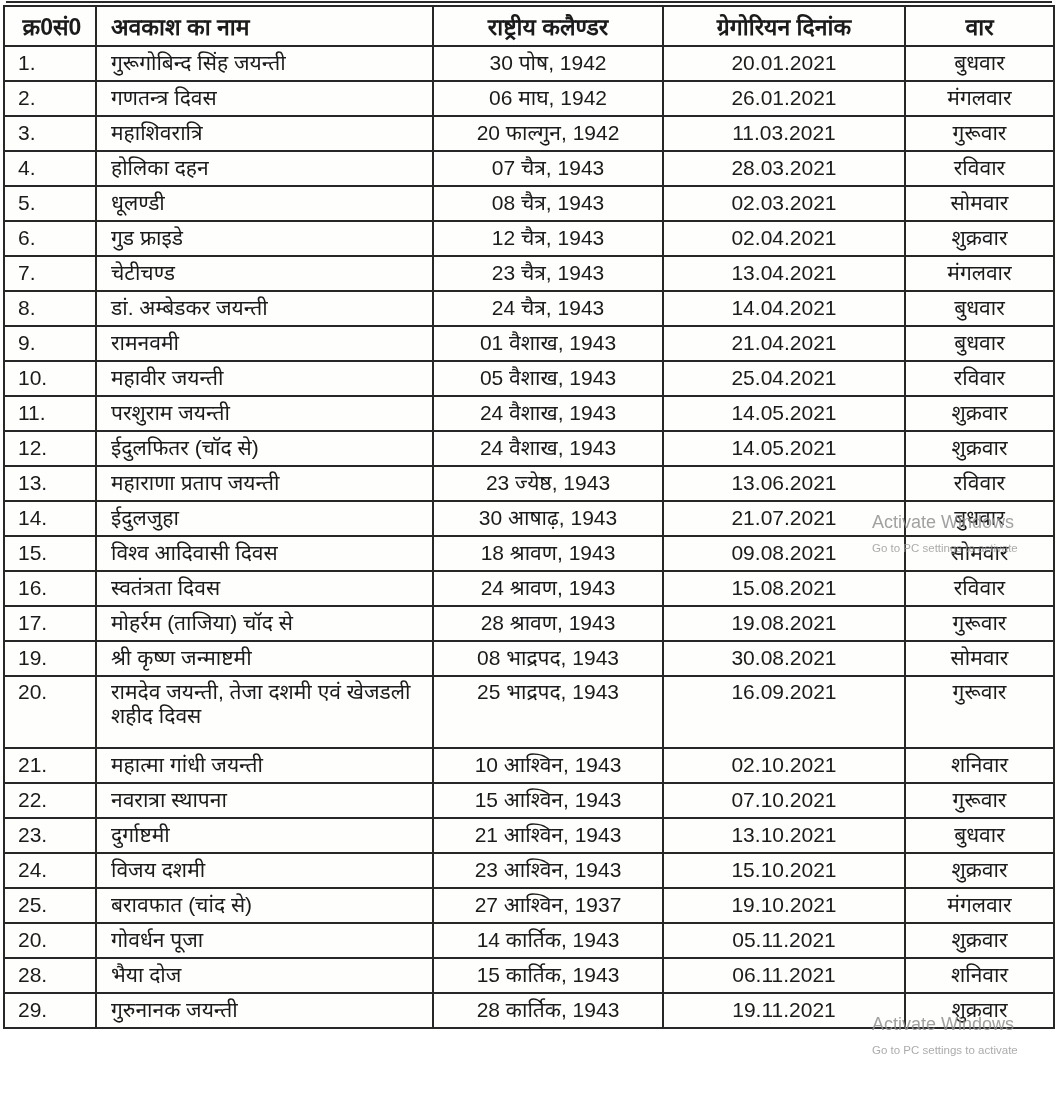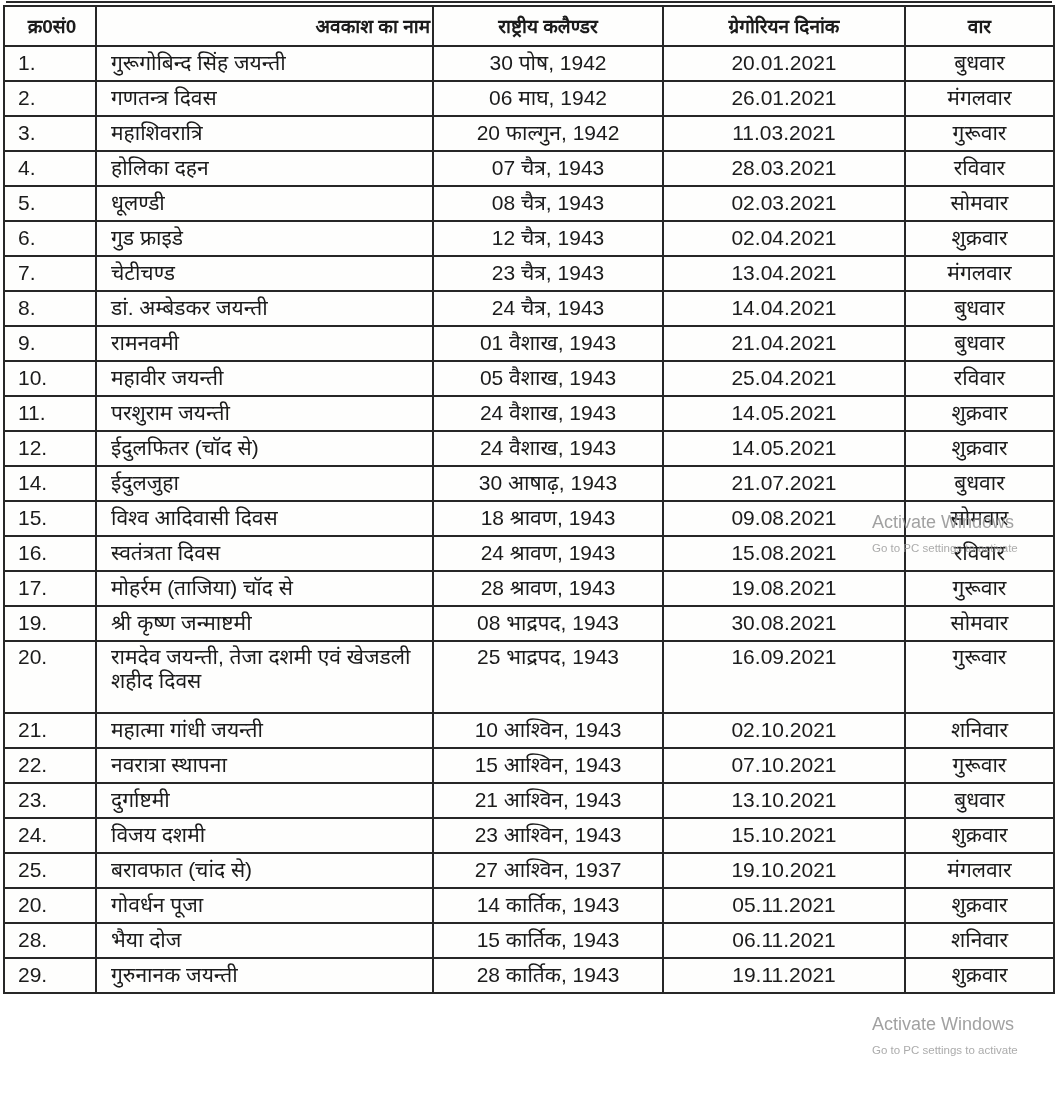--- a/index.html
+++ b/index.html
@@ -34,27 +34,27 @@
     background: #fefefd;
   }
   .holiday-table th,
   .holiday-table td {
     border: 2px solid #272727;
     overflow: hidden;
     white-space: normal;
   }
   .holiday-table th {
     height: 36px;
-    font-size: 19px;
+    font-size: 23px;
     font-weight: bold;
     text-align: center;
     padding: 1px 2px;
   }
   .holiday-table th.h-name {
-    text-align: right;
+    text-align: left;
     padding-left: 14px;
   }
   .holiday-table th.h-sn {
     padding-left: 6px;
   }
   .holiday-table td {
     height: 31px;
     font-size: 21px;
     line-height: 1.15;
     vertical-align: middle;
@@ -214,20 +214,27 @@
   </tr>
 
   <tr>
     <td class="c-sn">12.</td>
     <td class="c-name">ईदुलफितर (चॉद से)</td>
     <td class="c-nat">24 वैशाख, 1943</td>
     <td class="c-greg">14.05.2021</td>
     <td class="c-day">शुक्रवार</td>
   </tr>
 
+  <tr>
+    <td class="c-sn">13.</td>
+    <td class="c-name">महाराणा प्रताप जयन्ती</td>
+    <td class="c-nat">23 ज्येष्ठ, 1943</td>
+    <td class="c-greg">13.06.2021</td>
+    <td class="c-day">रविवार</td>
+  </tr>
 
   <tr>
     <td class="c-sn">14.</td>
     <td class="c-name">ईदुलजुहा</td>
     <td class="c-nat">30 आषाढ़, 1943</td>
     <td class="c-greg">21.07.2021</td>
     <td class="c-day">बुधवार</td>
   </tr>
 
   <tr>

